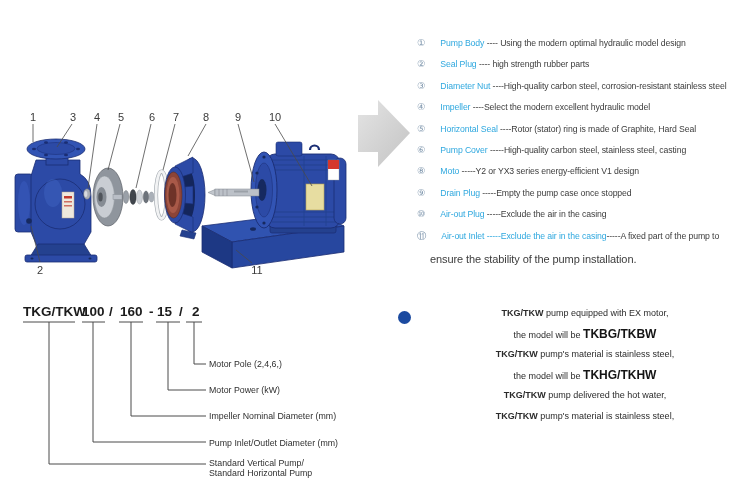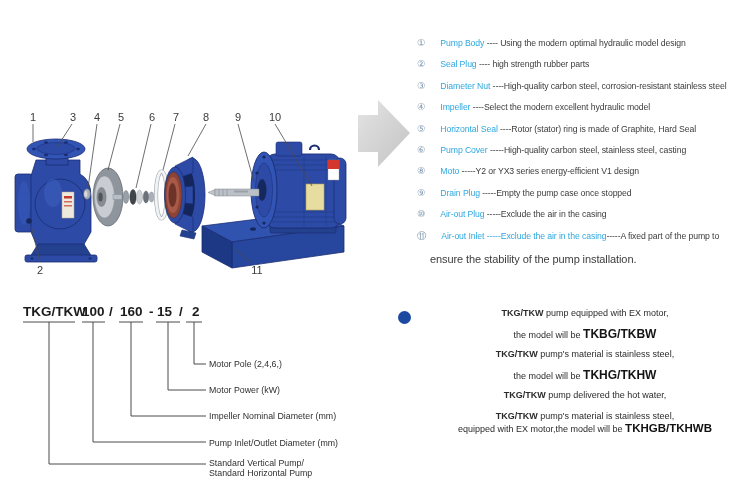--- a/index.html
+++ b/index.html
@@ -245,17 +245,16 @@
 
   <div id="notes">
     <div class="bullet"></div>
     <div class="ntxt">
       <div class="nl"><span class="lead">TKG/TKW</span><span> pump equipped with EX motor,</span></div>
       <div class="nl"><span>the model will be </span><span class="code">TKBG/TKBW</span></div>
       <div class="nl"><span class="lead">TKG/TKW</span><span> pump's material is stainless steel,</span></div>
       <div class="nl"><span>the model will be </span><span class="code">TKHG/TKHW</span></div>
       <div class="nl"><span class="lead">TKG/TKW</span><span> pump delivered the hot water,</span></div>
       <div class="nl tight"><span class="lead">TKG/TKW</span><span> pump's material is stainless steel,</span></div>
-      <div class="nl"><span>equipped with EX motor,the model will be </span><span class="code-big">TKHGB/TKHWB</span></div>
     </div>
   </div>
 
 </div>
 
 </body></html>

